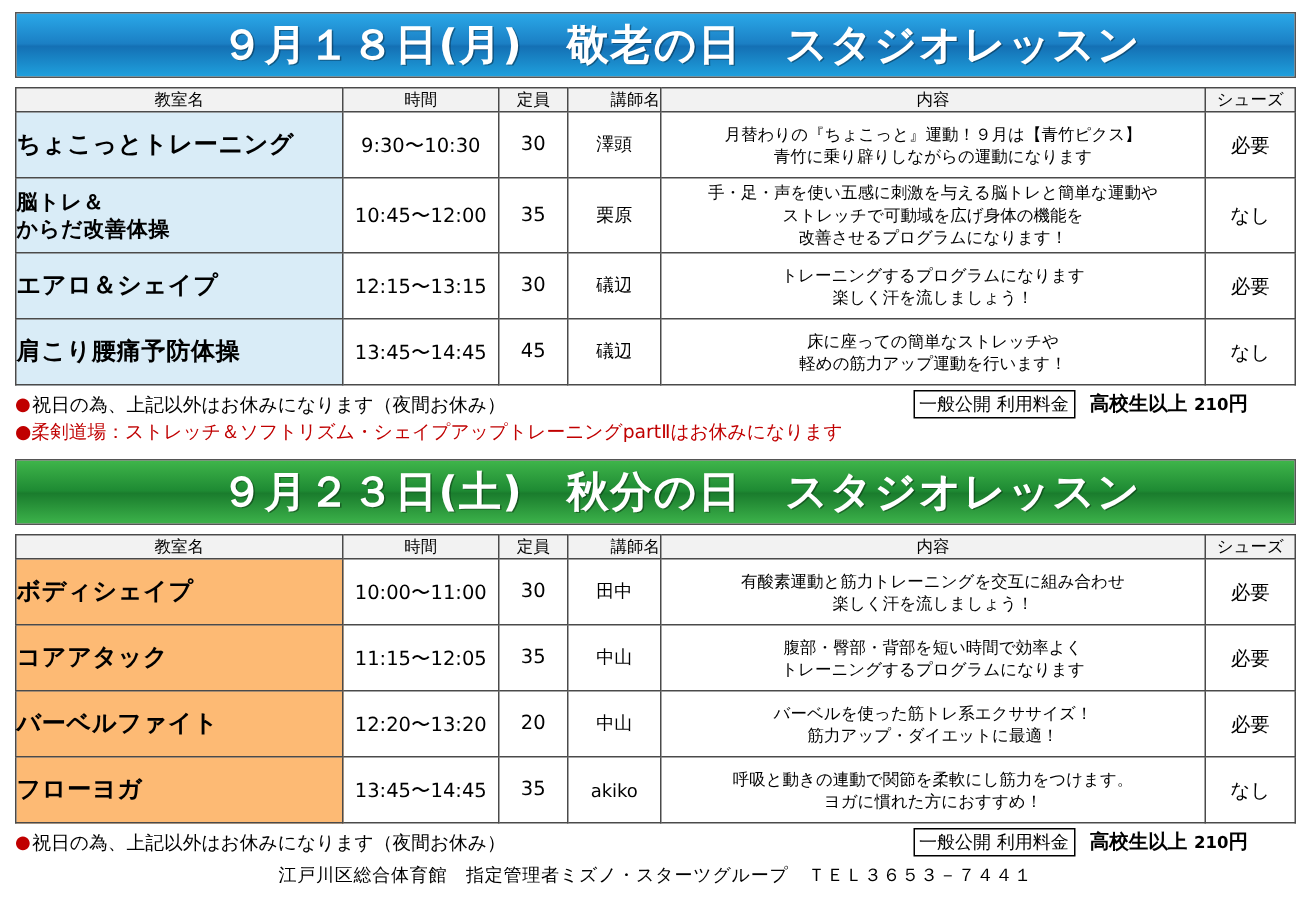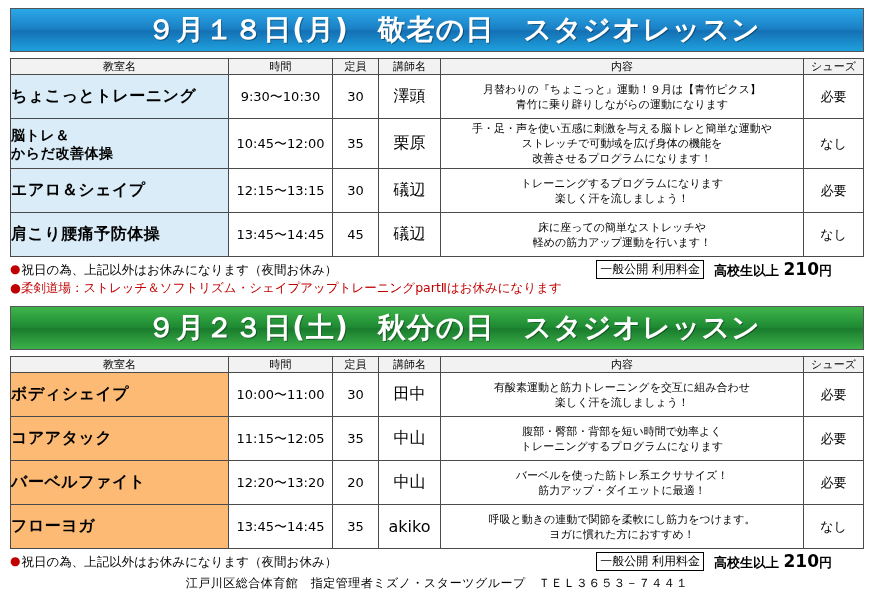--- a/index.html
+++ b/index.html
@@ -53,41 +53,41 @@
     background:#f2f2f2;
     font-size:11px;
     font-weight:normal;
     height:16px;
     padding:0;
     line-height:14px;
   }
   .c-name{width:218px;}
   .c-time{width:104px;}
   .c-cap{width:46px;}
-  .c-teach{width:62px;}
+  .c-teach{width:62px;text-align:right;}
   .c-desc{width:auto;}
   .c-shoes{width:60px;}
 
   td.name{
     font-size:16px;
     text-align:left;
     font-weight:bold;
     letter-spacing:0.5px;
     padding:2px 0;
   }
   td.name.two-line{
     font-size:14px;
     line-height:18px;
   }
   tbody tr{height:44px;}
   td.time,td.cap,td.teach,td.shoes{
     text-align:center;
     font-size:13px;
   }
-  td.teach{font-size:16px;margin-left:48px;}
+  td.teach{font-size:12px;margin-left:48px;}
   td.shoes{font-size:13px;}
   td.desc{
     text-align:center;
     font-size:11px;
     line-height:15px;
     padding:2px 4px;
   }
   .blue-cell{background:#d9ecf7;}
   .green-cell{background:#fdba74;}
 
@@ -117,21 +117,21 @@
   .note-box{
     border:1px solid #000;
     padding:0 3px;
     font-size:12px;
     margin-right:10px;
   }
   .note-fee{
     font-size:13px;
     font-weight:bold;
   }
-  .note-fee .big{font-size:17px;}
+  .note-fee .big{font-size:11px;}
   .red-line{
     color:#c00000;
     font-size:12.5px;
     white-space:nowrap;
   }
   .section-gap{height:10px;}
   .footer{
     text-align:center;
     font-size:12px;
     margin-top:4px;

